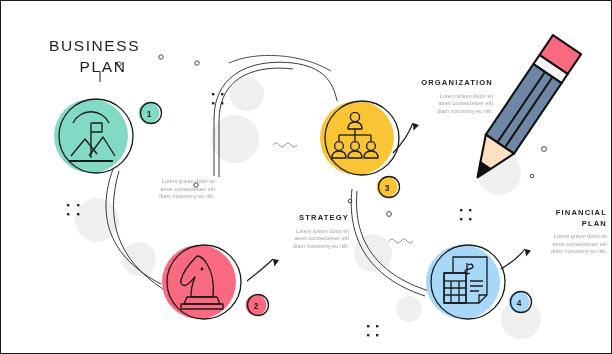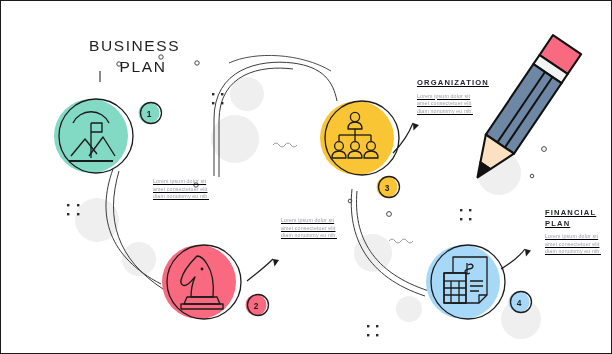--- a/index.html
+++ b/index.html
@@ -1,25 +1,25 @@
 <!DOCTYPE html>
 <html><head>
 <meta charset="utf-8">
 <style>
   html,body{margin:0;padding:0;background:#ffffff;}
   body{width:612px;height:354px;overflow:hidden;
        font-family:"Liberation Sans",sans-serif;}
   #stage{position:relative;width:612px;height:354px;background:#fff;
          border:1px solid #1a1a1a;box-sizing:border-box;}
   #art{position:absolute;left:0;top:0;width:612px;height:354px;}
-  .txt{position:absolute;margin-left:40px;}
+  .txt{position:absolute;}
   .title{font-size:15.5px;letter-spacing:1.6px;color:#1f1f1f;line-height:21px;font-weight:400;}
   .sec-h{font-size:7.6px;letter-spacing:1.15px;color:#23252b;font-weight:700;line-height:10.5px;}
   .sec-b{font-size:5.3px;color:#9a9ca3;line-height:7.6px;letter-spacing:.12px;}
-  .ctr{text-align:left;text-decoration:underline;}
+  .ctr{text-align:right;}
   .badge-n{font-size:8.4px;font-weight:700;fill:#1f1f1f;}
 </style>
 </head>
 <body>
 
 <div id="stage">
 
   <svg id="art" viewBox="0 0 612 354">
     <defs>
       <clipPath id="clipTeal">
@@ -205,20 +205,21 @@
 
   <div class="txt ctr" style="left:112px;top:173px;width:102px;">
     <div class="sec-b" style="margin-top:4px;">
       <div>Lorem ipsum dolor sit</div>
       <div>amet consectetuer elit</div>
       <div>diam nonummy eu nib.</div>
     </div>
   </div>
 
   <div class="txt ctr" style="left:240px;top:212px;width:108px;">
+    <div class="sec-h">STRATEGY</div>
     <div class="sec-b" style="margin-top:4px;">
       <div>Lorem ipsum dolor sit</div>
       <div>amet consectetuer elit</div>
       <div>diam nonummy eu nib.</div>
     </div>
   </div>
 
   <div class="txt ctr" style="left:376px;top:77px;width:116px;">
     <div class="sec-h">ORGANIZATION</div>
     <div class="sec-b" style="margin-top:4px;">

